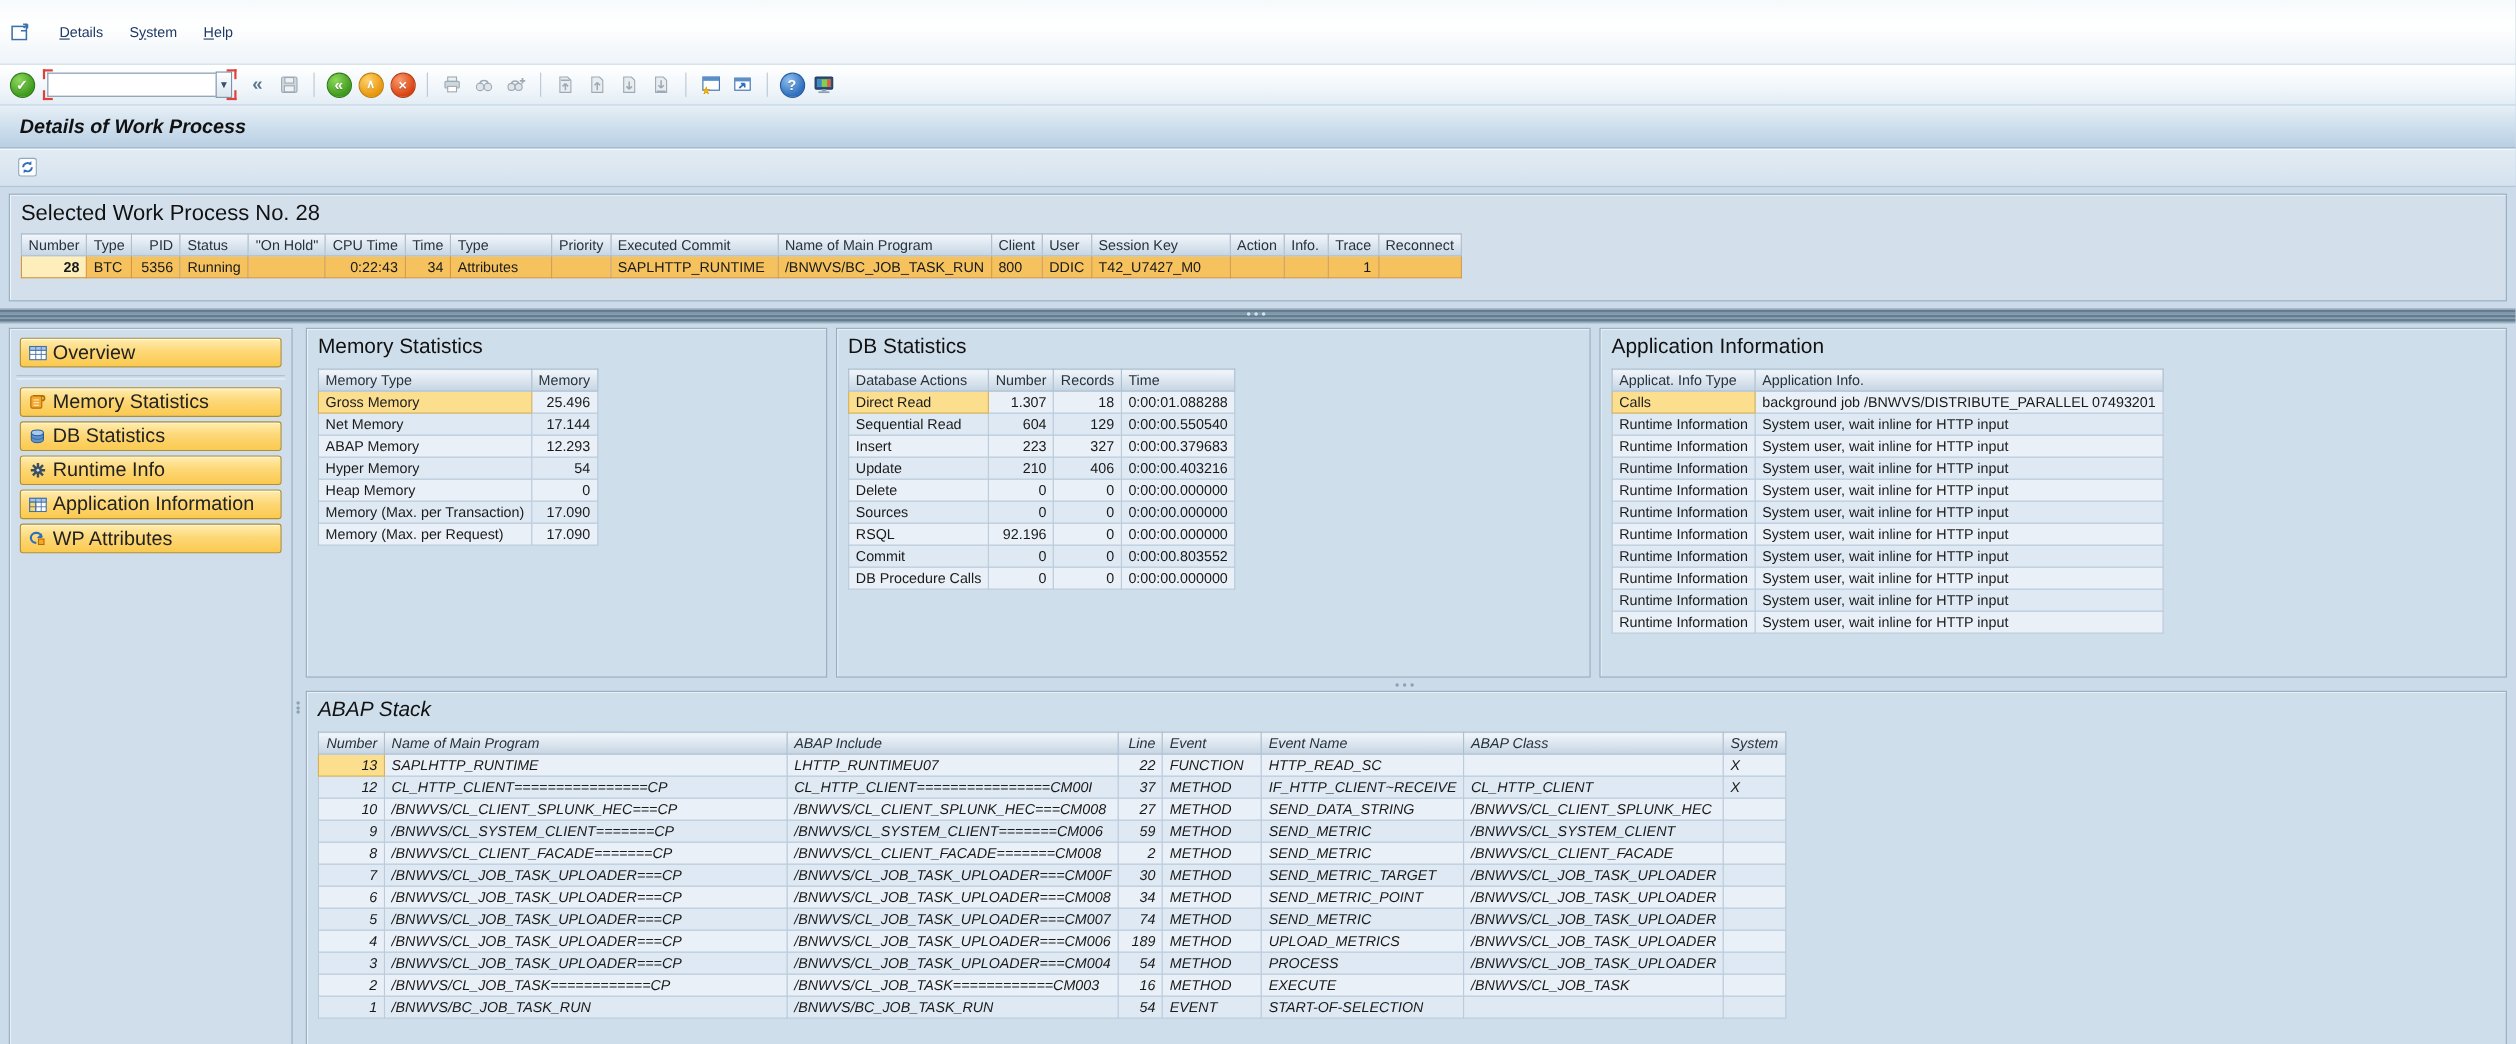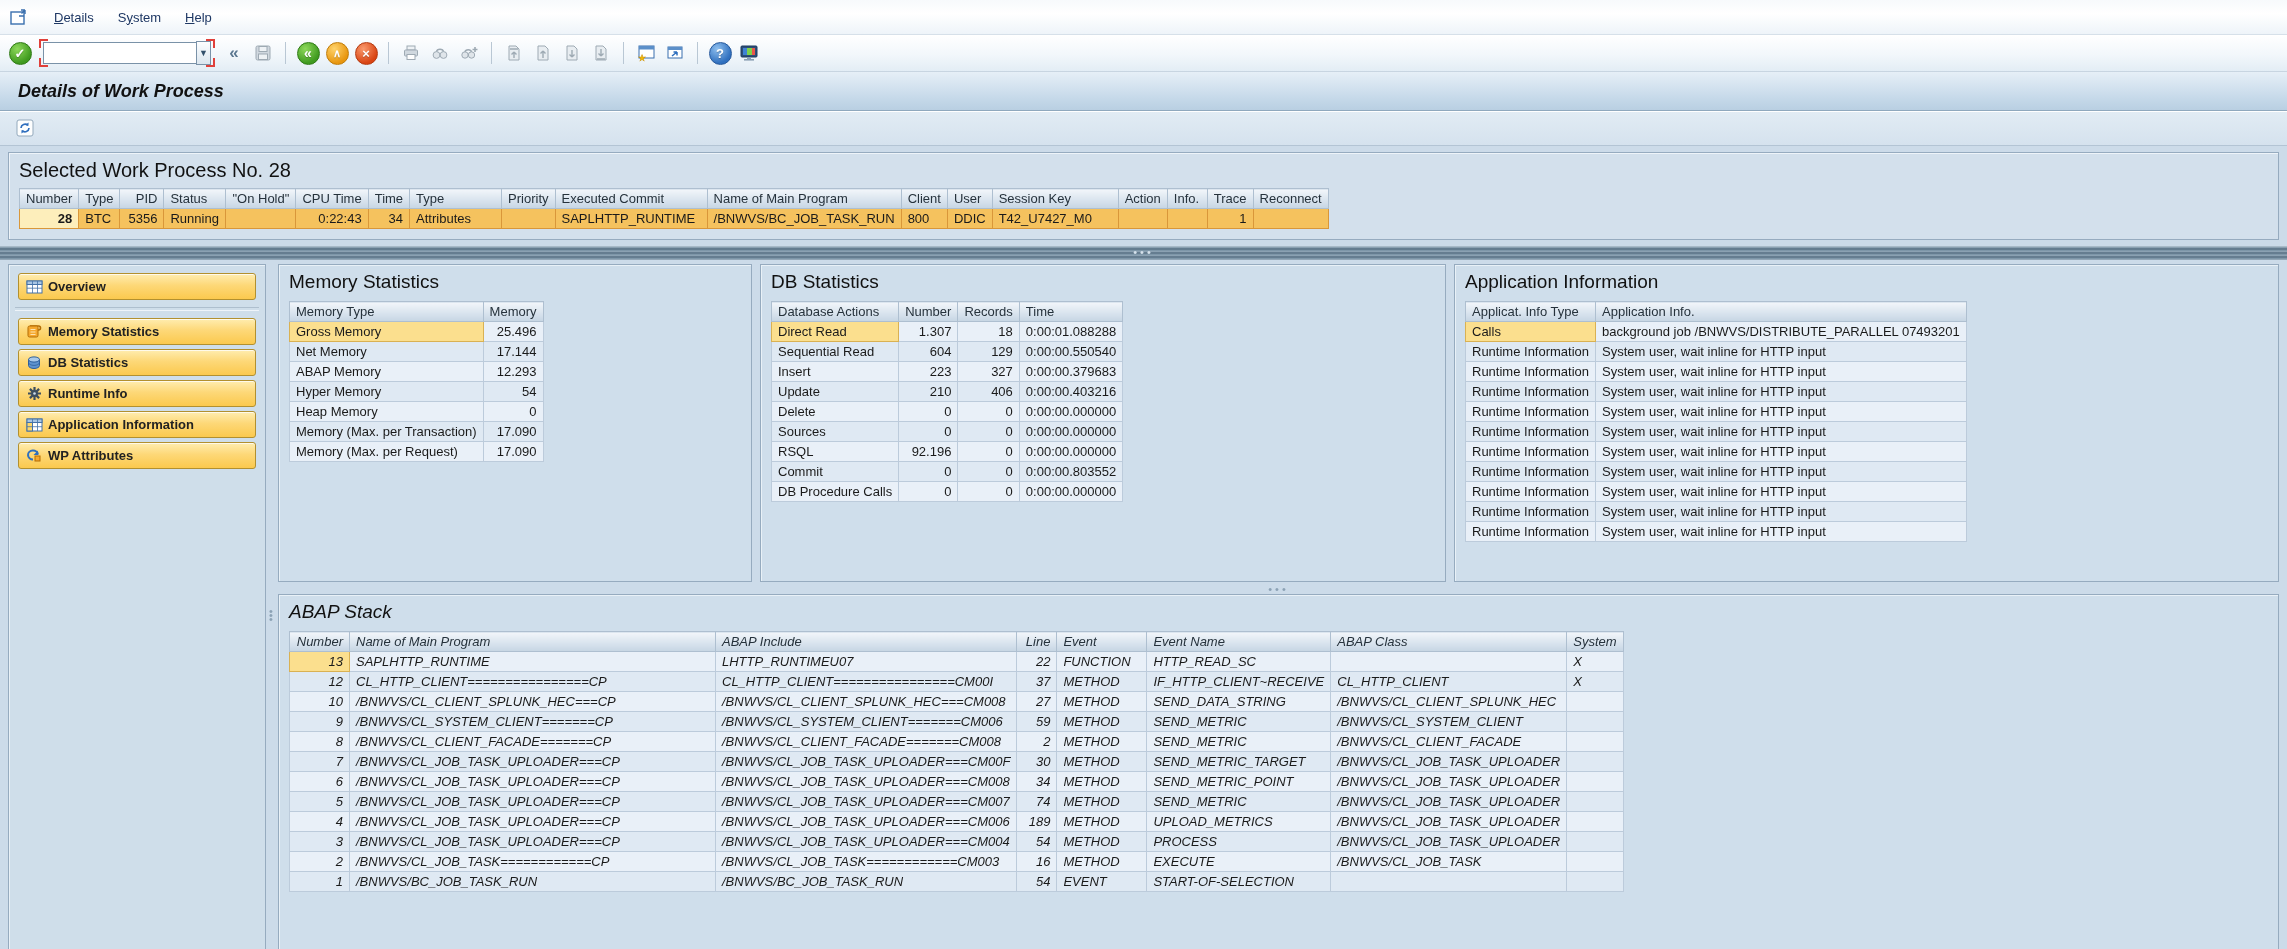--- a/index.html
+++ b/index.html
@@ -1,20 +1,20 @@
 <!DOCTYPE html>
 <html><head>
 <meta charset="utf-8">
 <style>
   html,body{margin:0;padding:0;width:2287px;height:949px;overflow:hidden;
     font-family:"Liberation Sans",sans-serif;font-size:13px;color:#1a1a1a;
     background:#ccdbe9;}
   
   #menubar{height:26px;background:linear-gradient(#f7fafc,#ffffff 40%,#eef4f9);
-    border-bottom:1px solid #d6e0e9;display:flex;align-items:center;padding:4px 10px;}
+    border-bottom:1px solid #d6e0e9;display:flex;align-items:center;padding:16px 10px;}
   #menubar .win-icon{margin-right:14px;display:inline-flex;}
   .menu-item{padding:2px 12px;color:#1f3864;cursor:default;}
   .menu-item u{text-decoration:underline;}
   #toolbar{height:36px;background:linear-gradient(#ffffff,#f2f7fb 55%,#e3edf5);
     border-bottom:1px solid #c8d5e1;display:flex;align-items:center;padding:0 8px;gap:5px;}
   .tb-sep{width:1px;height:22px;background:#b9c7d4;margin:0 5px;}
   .tb-btn{width:24px;height:24px;display:inline-flex;align-items:center;justify-content:center;border-radius:3px;}
   .tb-btn.disabled svg{opacity:.95;}
   .circ{width:21px;height:21px;border-radius:50%;color:#fff;font-weight:bold;display:inline-flex;
     align-items:center;justify-content:center;font-size:13px;line-height:1;
@@ -37,37 +37,37 @@
   #titlebar{height:38px;background:linear-gradient(#e6eff7,#c3d7e8 75%,#b9cfe2);
     border-bottom:1px solid #8fa8bd;display:flex;align-items:center;padding:0 18px;}
   #titlebar .title{font-size:18px;font-weight:bold;font-style:italic;color:#111;}
   #apptoolbar{height:34px;background:linear-gradient(#e2ecf4,#d5e2ee);
     border-bottom:1px solid #b3c4d4;box-shadow:inset 0 1px 0 #fff;
     display:flex;align-items:center;padding:0 12px;}
   .app-btn{width:26px;height:26px;display:inline-flex;align-items:center;justify-content:center;border-radius:3px;}
   
   #content{height:calc(949px - 136px);display:flex;flex-direction:column;}
   #wp-box{margin:6px 8px 6px 8px;border:1px solid #96abbf;background:#d3e0ec;
-    box-shadow:inset 1px 1px 0 #eef4f9;padding:4px 10px 10px 10px;}
+    box-shadow:inset 1px 1px 0 #eef4f9;padding:4px 10px 20px 10px;}
   #wp-box .sec-title{font-size:20px;margin:2px 0 6px 0;color:#111;}
   .dark-sash{height:12px;width:100%;border-top:1px solid #a8bac8;border-bottom:1px solid #93a7b7;
     background:repeating-linear-gradient(180deg,#8ba1b2 0 1px,#657d90 1px 3px,#7e97a9 3px 4px);
     position:relative;}
   .dark-sash .grip{position:absolute;left:50%;top:2px;transform:translateX(-50%);
     color:#d6e2ec;font-size:11px;letter-spacing:3px;line-height:7px;}
   #splitter{flex:1;display:flex;padding:4px 8px 6px 8px;min-height:0;}
   
   #sidebar{width:256px;border:1px solid #96abbf;background:#cfdeea;
     box-shadow:inset 1px 1px 0 #e9f1f7;padding:4px 0;}
   .nav-btn{margin:4px 9px;height:25px;border:1px solid #b2902f;border-radius:3px;
     background:linear-gradient(#ffedb0,#fdd878 45%,#fbc94e);
     box-shadow:inset 0 1px 0 rgba(255,255,255,.75);
     display:flex;align-items:center;padding:0 6px;cursor:default;}
   .nav-btn .nav-ico{width:18px;display:inline-flex;justify-content:center;margin-right:5px;}
-  .nav-btn .nav-label{font-size:13px;color:#222;white-space:nowrap;font-weight:bold;}
+  .nav-btn .nav-label{font-size:18px;color:#222;white-space:nowrap;}
   .nav-divider{height:2px;margin:7px 6px;border-top:1px solid #aebfce;border-bottom:1px solid #eef4f9;}
   .vsash{width:12px;position:relative;}
   .vsash .grip{position:absolute;top:50%;left:3px;color:#8ba1b4;font-size:11px;line-height:4px;}
   
   #main{flex:1;display:flex;flex-direction:column;min-width:0;}
   #panels-row{display:flex;height:318px;gap:8px;}
   .panel{border:1px solid #96abbf;background:#cfdeeb;box-shadow:inset 1px 1px 0 #e9f1f7;
     padding:4px 10px 8px 10px;overflow:hidden;}
   .panel .sec-title{font-size:19px;margin:2px 0 8px 0;color:#111;}
   #memory-panel{width:452px;}

